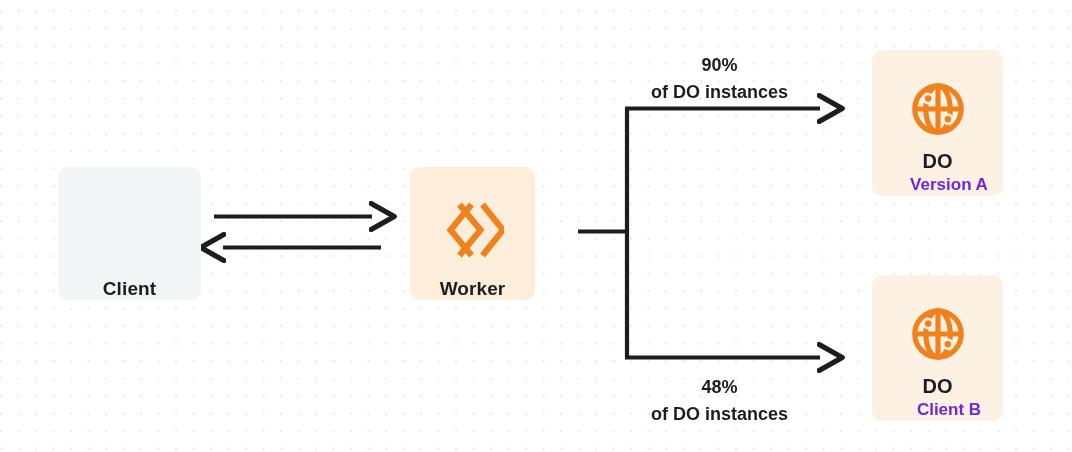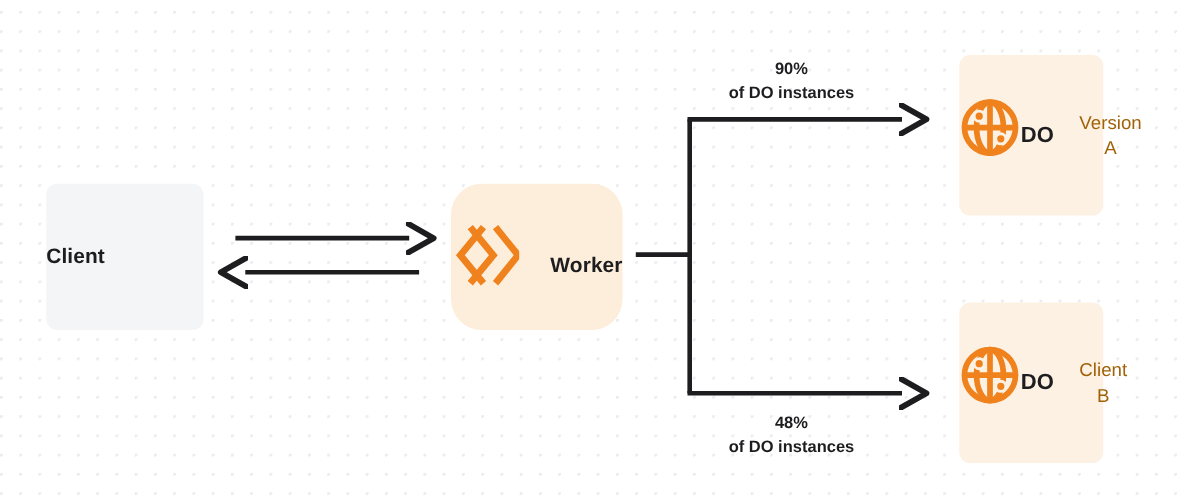--- a/index.html
+++ b/index.html
@@ -29,38 +29,38 @@
     height: 452px;
     pointer-events: none;
   }
 
   
   .node {
     position: absolute;
     box-sizing: border-box;
     border-radius: 10px;
     display: flex;
+    flex-direction: column;
     align-items: center;
-    justify-content: space-between;
+    justify-content: flex-end;
   }
   .node-client {
-    left: 42px;
+    left: 58px;
     top: 167px;
     width: 143px;
     height: 133px;
     background: #f4f5f7;
   }
   .node-worker {
     left: 410px;
     top: 167px;
-    width: 156px;
+    width: 125px;
     height: 133px;
     background: #fdeedc;
     padding-top: 16px;
-    border-radius: 28px;
   }
   .node-do-a {
     left: 872px;
     top: 50px;
     width: 131px;
     height: 146px;
     background: #fdf1e3;
   }
   .node-do-b {
     left: 872px;
@@ -76,38 +76,38 @@
     color: #1d1d1f;
     letter-spacing: 0.1px;
     line-height: 1.15;
     text-align: center;
   }
   .node-title-lg {
     font-size: 20px;
   }
   .node-sub {
     font-size: 17px;
-    font-weight: 400;
-    color: #a16207;
+    font-weight: 700;
+    color: #6d28d9;
     line-height: 1.3;
     margin-top: 1px;
     text-align: center;
     margin-left: 23px;
   }
 
   .node-icon {
     display: block;
     margin-bottom: 9px;
   }
   .worker-icon-wrap { margin-bottom: 14px; }
 
   
   .edge-label {
     position: absolute;
-    font-size: 15px;
+    font-size: 18px;
     font-weight: 700;
     color: #1d1d1f;
     line-height: 1.48;
     text-align: center;
     white-space: nowrap;
   }
   .edge-label-top {
     left: 602px;
     top: 52px;
     width: 235px;

